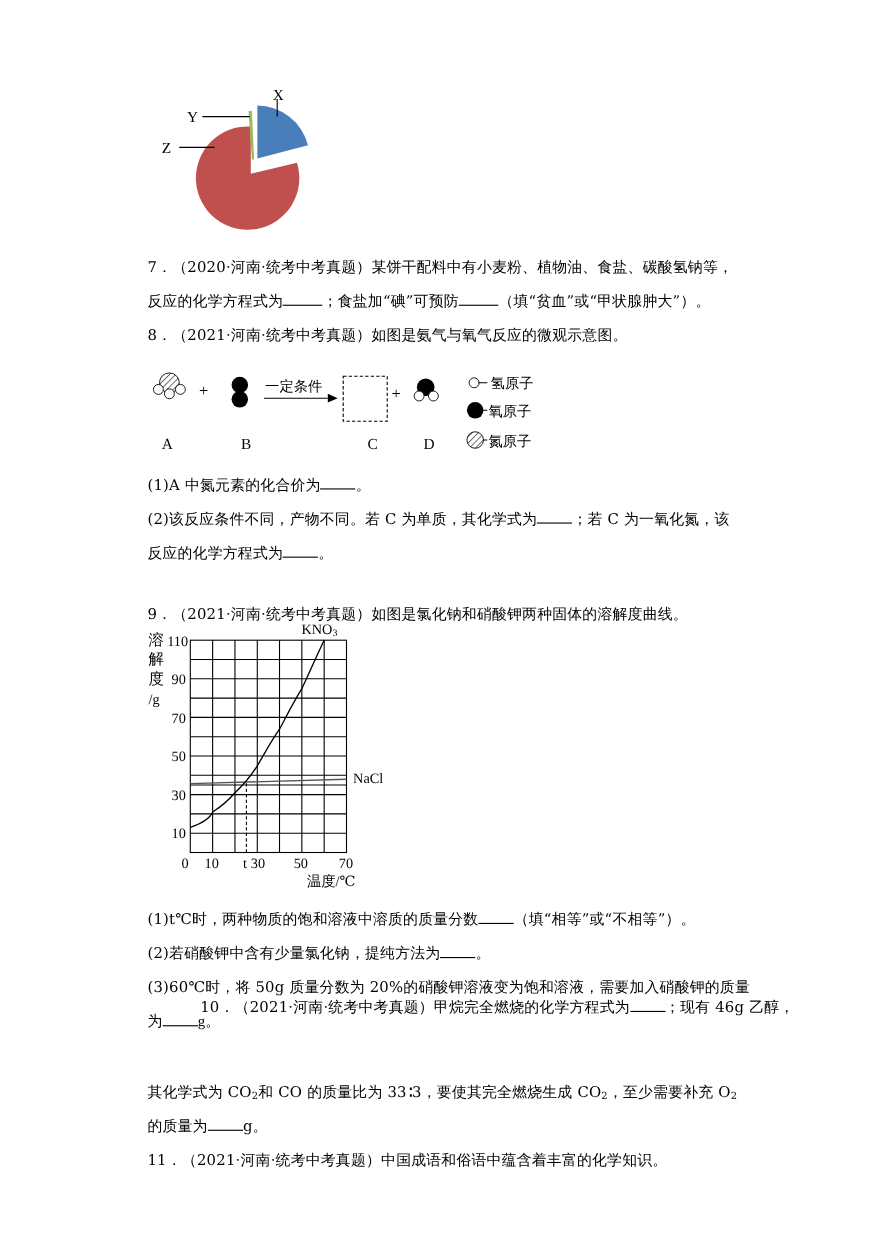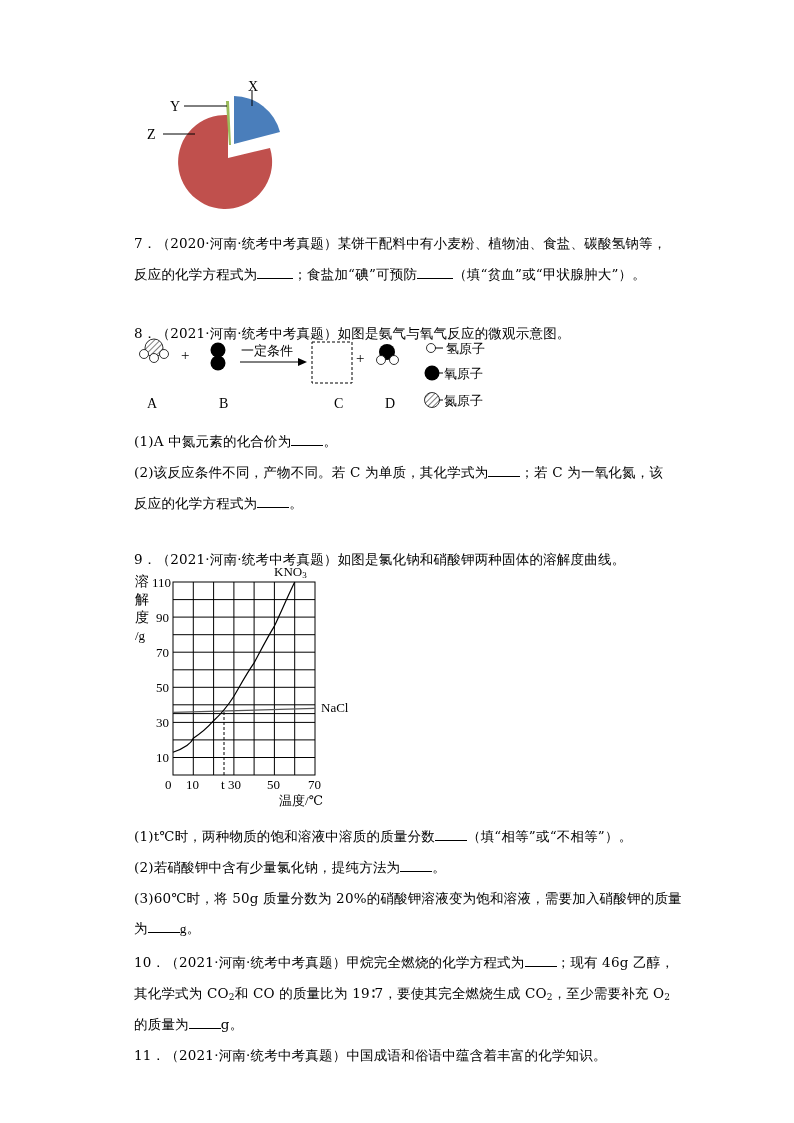--- a/index.html
+++ b/index.html
@@ -29,21 +29,21 @@
   <line x1="33" y1="64" x2="65" y2="64" stroke="#000" stroke-width="1"></line>
   <text x="118" y="21" font-size="14">X</text>
   <text x="40" y="41" font-size="14">Y</text>
   <text x="17" y="69" font-size="14">Z</text>
 </svg>
 
 <div class="line" style="top:234px;">7．（2020·河南·统考中考真题）某饼干配料中有小麦粉、植物油、食盐、碳酸氢钠等，</div>
 <div class="line" style="top:265px;">
   <span>反应的化学方程式为</span><span class="blank b36"></span><span>；食盐加“碘”可预防</span><span class="blank b36"></span><span>（填“贫血”或“甲状腺肿大”）。</span>
 </div>
-<div class="line" style="top:296px;margin-top:28px;">8．（2021·河南·统考中考真题）如图是氨气与氧气反应的微观示意图。</div>
+<div class="line" style="top:296px;">8．（2021·河南·统考中考真题）如图是氨气与氧气反应的微观示意图。</div>
 
 <svg class="abs" style="left:130px;top:330px;" width="380" height="85" viewBox="0 0 380 85">
   <defs>
     <pattern id="hatch" width="4" height="4" patternUnits="userSpaceOnUse" patternTransform="rotate(45)">
       <line x1="0" y1="0" x2="0" y2="4" stroke="#000" stroke-width="1"></line>
     </pattern>
   </defs>
 
   <g>
     <circle cx="24" cy="18" r="9" fill="url(#hatch)" stroke="#000" stroke-width="0.8"></circle>
@@ -162,23 +162,23 @@
   <span>(1)t℃时，两种物质的饱和溶液中溶质的质量分数</span><span class="blank b32"></span><span>（填“相等”或“不相等”）。</span>
 </div>
 <div class="line" style="top:858px;text-align:right;">
   <span>(2)若硝酸钾中含有少量氯化钠，提纯方法为</span><span class="blank b32"></span><span>。</span>
 </div>
 <div class="line" style="top:889px;">(3)60℃时，将 50g 质量分数为 20%的硝酸钾溶液变为饱和溶液，需要加入硝酸钾的质量</div>
 <div class="line" style="top:920px;font-family:Liberation Serif, serif;">
   <span>为</span><span class="blank b32"></span><span>g。</span>
 </div>
 
-<div class="line" style="top:953px;">
+<div class="line" style="top:907px;margin-left:48px;">
   <span>10．（2021·河南·统考中考真题）甲烷完全燃烧的化学方程式为</span><span class="blank b32"></span><span>；现有 46g 乙醇，</span>
 </div>
 <div class="line" style="top:984px;">
-  <span>其化学式为 CO</span><sub>2</sub><span>和 CO 的质量比为 19∶7，要使其完全燃烧生成 CO</span><sub>2</sub><span>，至少需要补充 O</span><sub>2</sub>
+  <span>其化学式为 CO</span><sub>2</sub><span>和 CO 的质量比为 33∶3，要使其完全燃烧生成 CO</span><sub>2</sub><span>，至少需要补充 O</span><sub>2</sub>
 </div>
 <div class="line" style="top:1015px;">
   <span>的质量为</span><span class="blank b32"></span><span>g。</span>
 </div>
 
 <div class="line" style="top:1046px;">11．（2021·河南·统考中考真题）中国成语和俗语中蕴含着丰富的化学知识。</div>
 
 </body></html>

